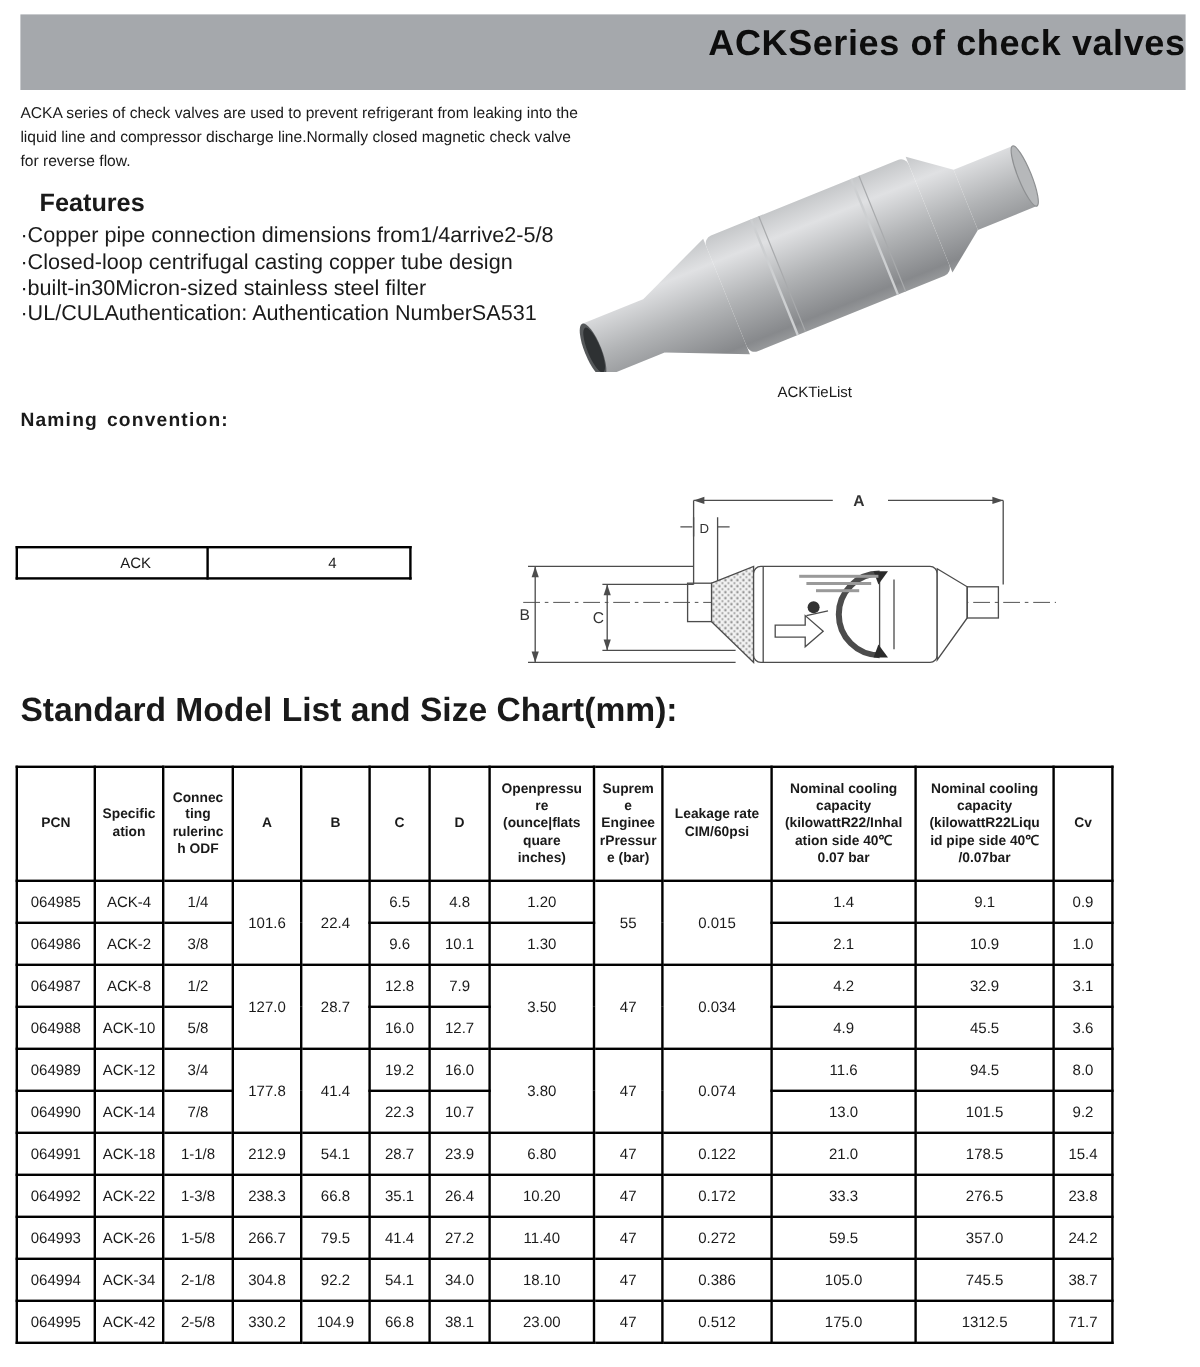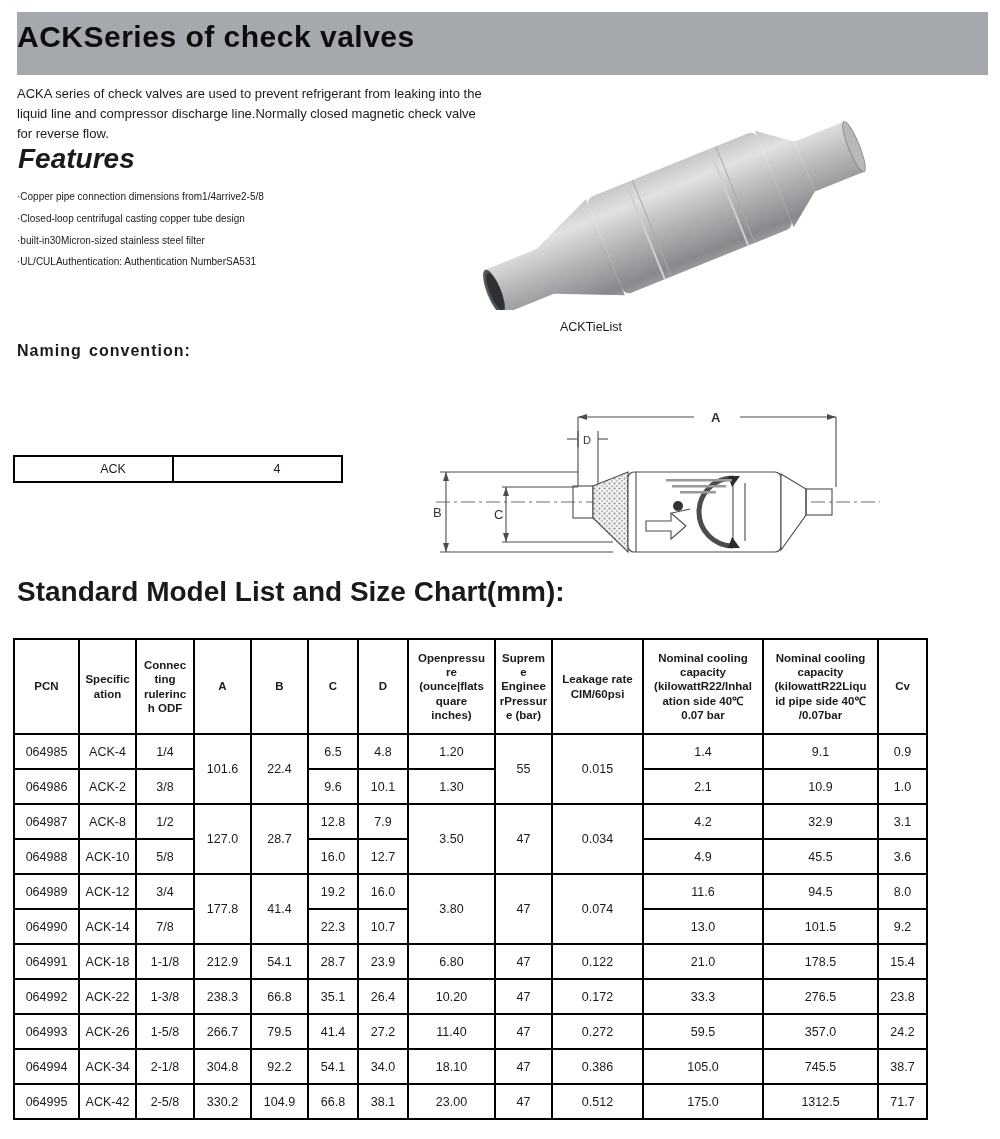--- a/index.html
+++ b/index.html
@@ -3,28 +3,28 @@
 <meta charset="utf-8">
 <style>
   html,body{margin:0;padding:0;}
   body{
     width:1000px;height:1139px;background:#ffffff;position:relative;
     font-family:"Liberation Sans", sans-serif;color:#1a1a1a;overflow:hidden;
   }
   .abs{position:absolute;}
   
   .banner{left:17px;top:12px;width:971px;height:63px;background:#a5a8ac;}
-  .banner h1{margin:0;padding-top:8px;text-align:left;font-size:30px;font-weight:bold;color:#0d0d0d;letter-spacing:0.5px;}
+  .banner h1{margin:0;padding-top:8px;text-align:right;font-size:30px;font-weight:bold;color:#0d0d0d;letter-spacing:0.5px;}
   
   .intro{left:17px;top:84px;width:540px;font-size:13px;line-height:20px;white-space:pre-line;}
-  .h-features{left:17px;top:142px;font-size:28px;font-weight:bold;margin:1px;font-style:italic;}
+  .h-features{left:17px;top:142px;font-size:21px;font-weight:bold;margin:16px;}
   .features{left:17px;top:186px;width:470px;list-style:none;margin:0;padding:0;}
-  .features li{font-size:10px;line-height:21.8px;}
+  .features li{font-size:18px;line-height:21.8px;}
   .photo{left:470px;top:118px;width:420px;height:192px;}
-  .photo-caption{left:560px;top:320px;width:150px;text-align:left;font-size:12.5px;}
+  .photo-caption{left:560px;top:320px;width:150px;text-align:right;font-size:12.5px;}
   .h-naming{left:17px;top:342px;font-size:16px;font-weight:bold;margin:0;letter-spacing:1px;word-spacing:2px;}
   
   .naming-wrap{left:13px;top:455px;width:328px;}
   table{border-collapse:collapse;table-layout:fixed;}
   .naming-table{width:328px;}
   .naming-table td{border:2px solid #000;text-align:center;vertical-align:middle;font-size:12.5px;white-space:pre-line;line-height:17px;}
   .naming-table .r1 td{height:22px;padding-left:40px;}
   .naming-table .r2 td{height:68px;}
   .drawing{left:428px;top:392px;width:462px;height:170px;}
   .h-standard{left:17px;top:576px;font-size:28px;font-weight:bold;margin:0;}

